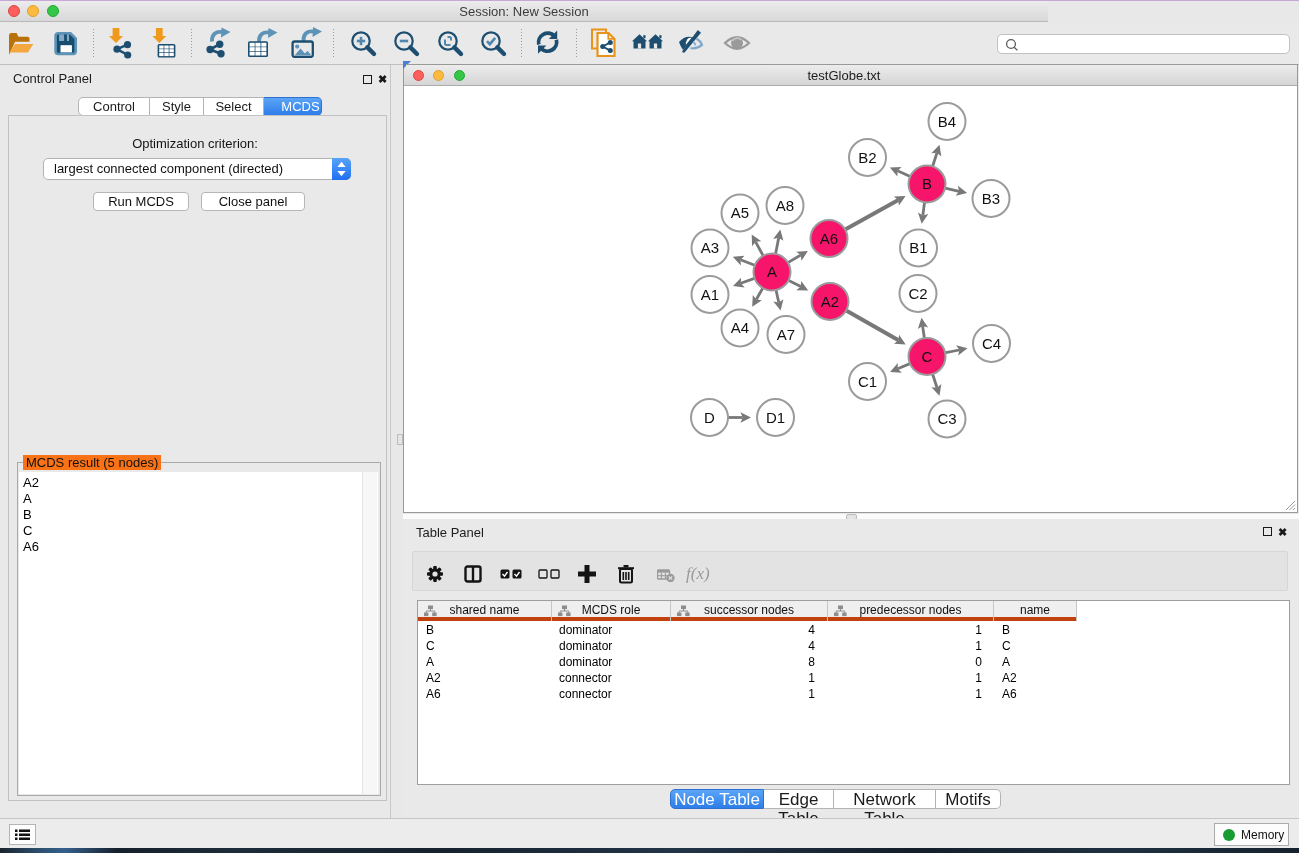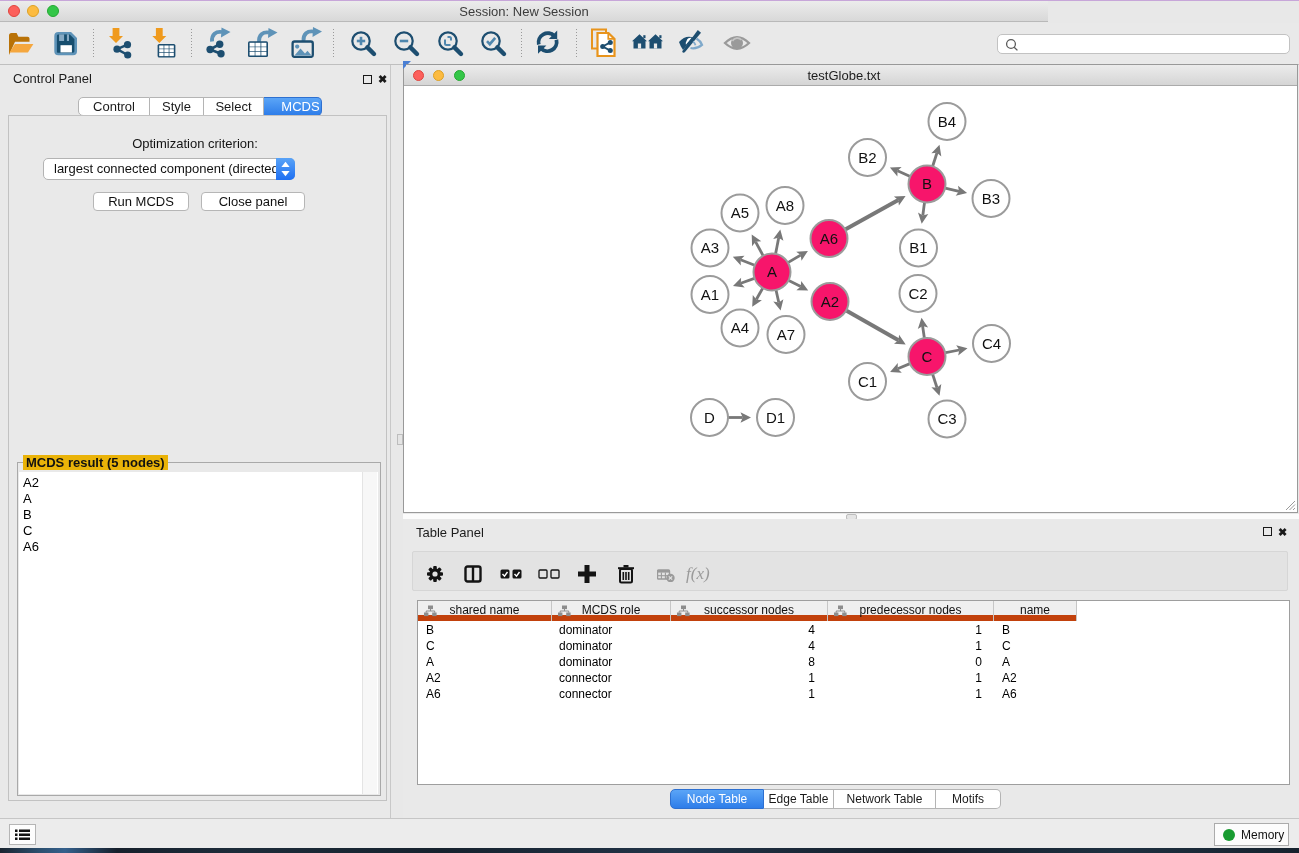--- a/index.html
+++ b/index.html
@@ -31,31 +31,31 @@
 #cptabs { position:absolute; left:78px; top:32px; height:19px; display:flex; }
 #cptabs .tab { height:19px; line-height:18px; font-size:13px; color:#1a1a1a; text-align:center;
   background:#fff; border:1px solid #b4b4b4; border-left:none; }
 #cptabs .tab.first { border-left:1px solid #b4b4b4; border-radius:5px 0 0 5px; }
 #cptabs .tab.last { border-radius:0 5px 5px 0; }
 #cptabs .tab.sel { background:linear-gradient(#5ba5f7,#2e7de9); color:#fff; border-color:#2e70d0; }
 #cpbox { position:absolute; left:8px; top:50px; width:379px; height:686px;
   border:1px solid #c2c2c2; background:#e9e9e9; }
 #optlabel { position:absolute; left:0; width:100%; top:71px; text-align:center;
   font-size:13px; color:#141414; }
-#dropdown { position:absolute; left:43px; top:93px; width:252px; height:22px;
+#dropdown { position:absolute; left:43px; top:93px; width:308px; height:22px;
   background:#fff; border:1px solid #b3b3b3; border-radius:5px; font-size:13px; color:#111;
   line-height:20px; padding-left:10px; }
 #dropdown .stepper { position:absolute; right:-1px; top:-1px; width:19px; height:22px;
   background:linear-gradient(#59a3f7,#1e6ff2); border-radius:0 5px 5px 0; }
 .btn { position:absolute; height:19px; background:#fff; border:1px solid #b6b6b6;
   border-radius:4px; font-size:13px; color:#111; text-align:center; line-height:17px; }
 #fieldset { position:absolute; left:17px; top:397px; width:364px; height:334px;
   border:1px solid #a9a9a9; }
-#fieldset .legend { position:absolute; left:5px; top:-8px; background:#eab308;
-  padding:0 3px; font-size:13px; color:#111;font-weight:bold; }
+#fieldset .legend { position:absolute; left:5px; top:-8px; background:#f97316;
+  padding:0 3px; font-size:13px; color:#111; }
 #mcdslist { position:absolute; left:1px; top:9px; width:359px; height:322px; background:#fff; }
 #mcdslist .items { position:absolute; left:4px; top:3px; font-size:13px; color:#000; line-height:16px; }
 #mcdslist .sb { position:absolute; right:1px; top:0px; width:15px; height:322px;
   background:#f7f7f7; border-left:1px solid #e4e4e4; }
 
 
 #netwin { left:403px; top:64px; width:895px; height:449px; border:1px solid #999;
   background:#fff; }
 #nettitle { position:absolute; left:0; top:0; width:100%; height:21px;
   background:linear-gradient(#ececec,#d5d5d5); border-bottom:1px solid #ababab; }
@@ -70,27 +70,27 @@
   border:1px solid #bdbdbd; border-radius:2px; }
 
 
 #tpanel { left:403px; top:519px; width:896px; height:299px; background:#e9e9e9; }
 #tpanel .hdr { position:absolute; left:13px; top:6px; font-size:13px; color:#1c1c1c; }
 #ttoolbar { position:absolute; left:9px; top:32px; width:876px; height:40px;
   background:#e3e3e3; border:1px solid #d6d6d6; border-radius:2px; }
 #ttable { position:absolute; left:14px; top:81px; width:873px; height:185px;
   background:#fff; border:1px solid #9e9e9e; }
 #thead { position:absolute; left:0; top:0; height:20px; width:659px;
-  background:#efefef; border-bottom:6px solid #c2410c; display:flex; }
+  background:#efefef; border-bottom:4px solid #c2410c; display:flex; }
 #thead .th { height:20px; border-right:1px solid #c6c6c6; font-size:12px; color:#111;
   text-align:center; line-height:19px; position:relative; }
 #tbody { position:absolute; left:0; top:20px; font-size:12px; color:#000; }
 #tbody .tr { position:absolute; height:16px; line-height:16px; }
 #ttabs { position:absolute; left:267px; top:270px; height:20px; display:flex; }
-#ttabs .tab { height:20px; line-height:19px; font-size:12px; color:#1a1a1a; text-align:center;
+#ttabs .tab { height:20px; line-height:19px; font-size:17px; color:#1a1a1a; text-align:center;
   background:#fff; border:1px solid #b4b4b4; border-left:none; }
 #ttabs .tab.first { border-left:1px solid #b4b4b4; border-radius:5px 0 0 5px; }
 #ttabs .tab.last { border-radius:0 5px 5px 0; }
 #ttabs .tab.sel { background:linear-gradient(#5ba5f7,#2e7de9); color:#fff; border-color:#2e70d0; }
 
 
 #statusbar { left:0; top:818px; width:1299px; height:31px; background:#ececec;
   border-top:1px solid #c6c6c6; }
 #lbtn { position:absolute; left:9px; top:5px; width:27px; height:21px; background:#fdfdfd;
   border:1px solid #b5b5b5; }

